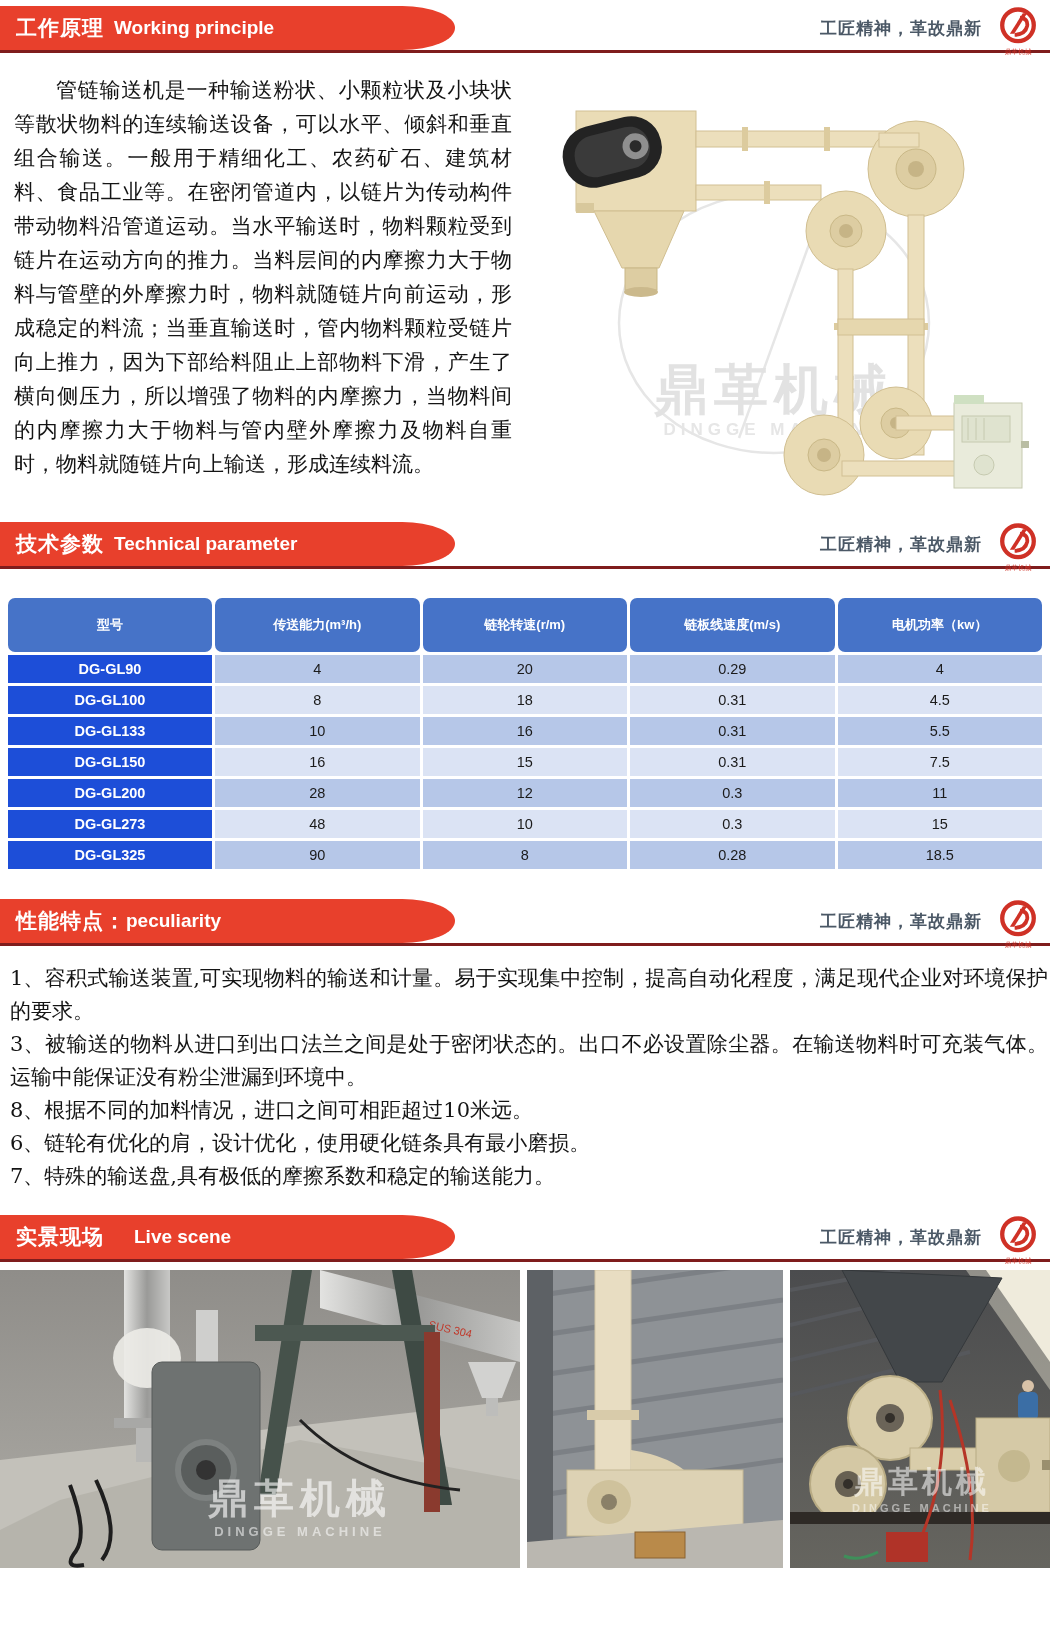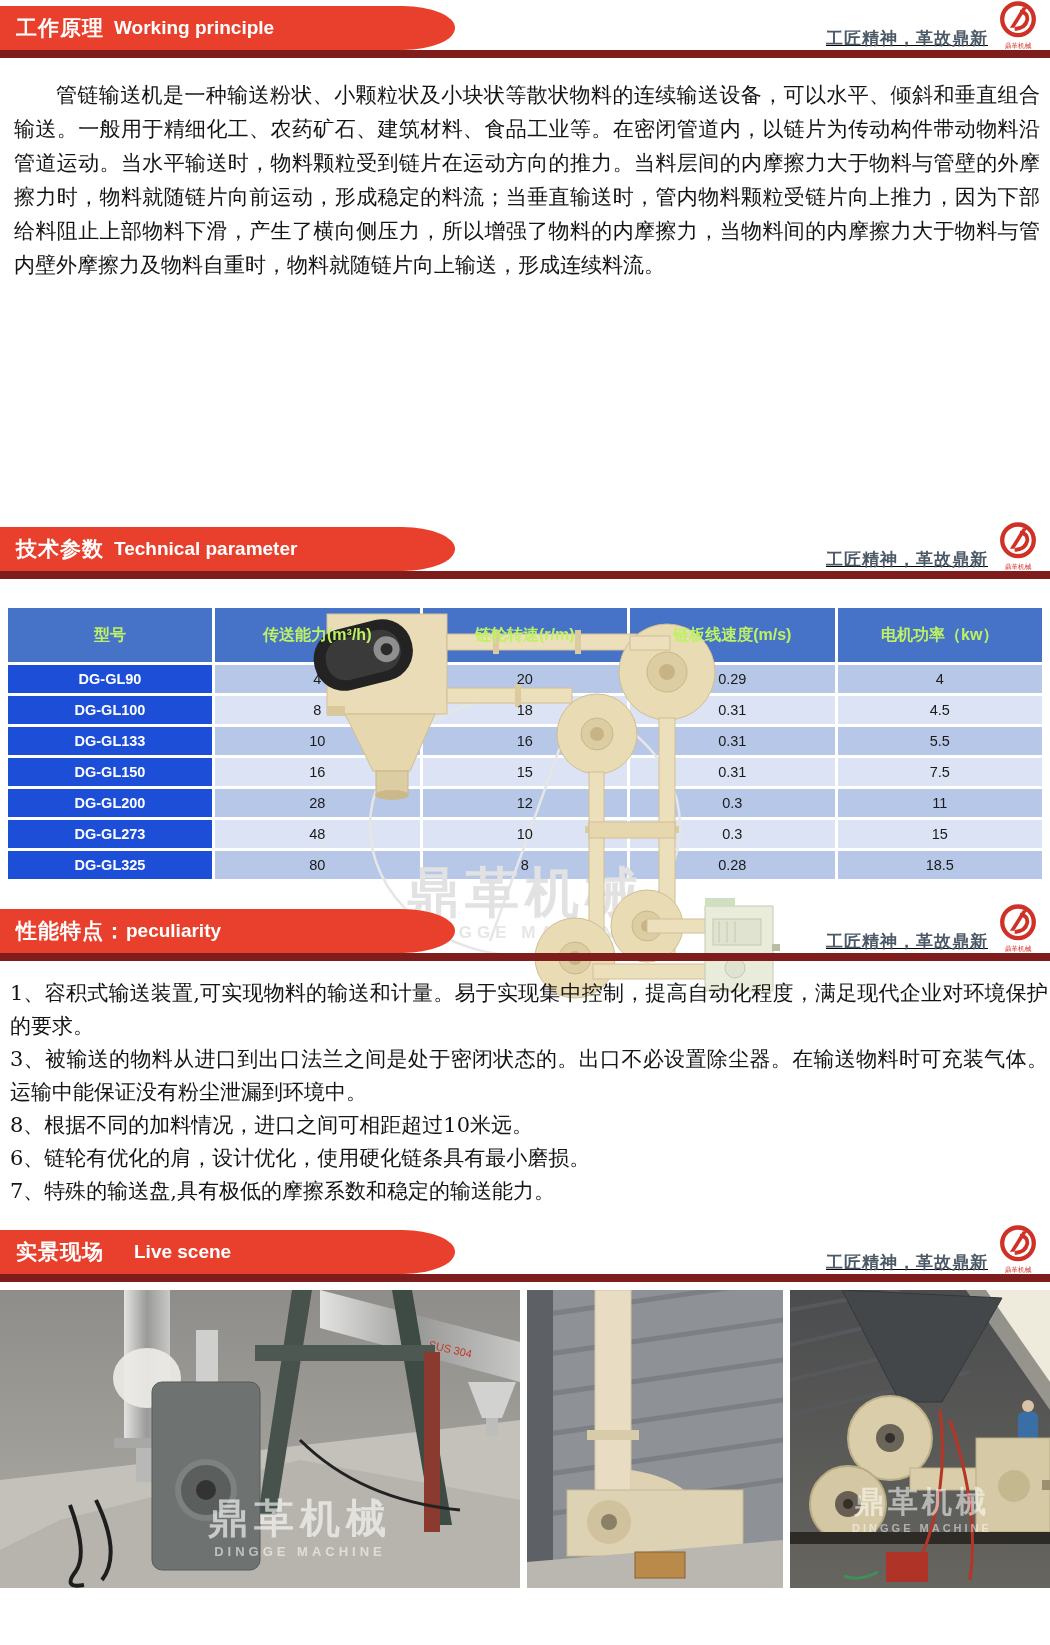--- a/index.html
+++ b/index.html
@@ -1,46 +1,46 @@
 <!DOCTYPE html>
 <html><head>
 <meta charset="utf-8">
 <style>
   html,body{margin:0;padding:0;background:#fff;}
   body{width:1050px;height:1645px;position:relative;overflow:hidden;
        font-family:"Liberation Sans","DejaVu Sans",sans-serif;-webkit-font-smoothing:antialiased;}
 
   
-  .banner{position:relative;height:44px;border-bottom:8px solid #7f1d1d;}
+  .banner{position:relative;height:44px;border-bottom:3px solid #7f1d1d;}
   .banner .pill{position:absolute;left:0;top:0;height:44px;width:455px;background:#e8402c;
                 border-radius:0 55px 55px 0 / 0 23px 23px 0;display:flex;align-items:center;
                 padding-left:16px;box-sizing:border-box;}
   .banner .zh{color:#fff;font-size:21px;font-weight:bold;letter-spacing:1px;}
   .banner .en{color:#fff;font-size:19px;font-weight:bold;margin-left:10px;letter-spacing:0;}
   .banner.b4 .en{margin-left:30px;}
-  .banner .right{position:absolute;right:10px;top:0;height:44px;display:flex;align-items:flex-end;gap:8px;text-decoration:underline;}
+  .banner .right{position:absolute;right:10px;top:0;height:44px;display:flex;align-items:center;gap:14px;}
   .banner .slogan{color:#4b5866;font-size:17px;font-weight:600;letter-spacing:1px;}
   .logo{width:44px;height:50px;margin-top:6px;}
 
   .m-b1{margin-top:6px;}
   .m-b2{margin-top:14px;}
   .m-b3{margin-top:27px;}
   .m-b4{margin-top:22px;}
 
   
-  .principle-row{margin-top:20px;display:flex;padding:0 10px 0 14px;height:435px;box-sizing:border-box;flex-direction:column;}
+  .principle-row{margin-top:20px;display:flex;padding:0 10px 0 14px;height:435px;box-sizing:border-box;}
   .principle-text{flex:0 0 498px;font-family:"DejaVu Serif","Liberation Serif",serif;
                   font-size:21px;line-height:34px;color:#141414;text-align:justify;
                   text-indent:2em;margin:0;}
   .principle-img{flex:1;display:flex;justify-content:center;align-items:flex-start;}
 
   
   .ttable{margin:26px 5px 0;border-collapse:separate;border-spacing:3px;width:1040px;table-layout:fixed;}
   .ttable td{text-align:center;vertical-align:middle;}
-  .ttable .hrow td{background:#4673c8;color:#bef264;font-size:16px;font-weight:bold;height:52px;}
+  .ttable .hrow td{background:#4673c8;color:#ffffff;font-size:13px;font-weight:bold;height:52px;border-radius:7px;}
   .ttable .drow td{height:26px;font-size:14.5px;color:#1b1b1b;}
   .ttable .drow td.model{background:#1d4ed8;color:#fff;font-weight:bold;font-size:14.5px;}
   .ttable .odd td.val{background:#b6c7e8;}
   .ttable .even td.val{background:#dbe3f4;}
 
   
   .features{margin-top:16px;padding:0 2px 0 10px;}
   .feat{margin:0;font-family:"DejaVu Serif","Liberation Serif",serif;font-size:21px;
         line-height:33px;color:#141414;text-align:justify;}
 
@@ -208,21 +208,21 @@
   </tr>
   <tr class="drow even">
     <td class="model">DG-GL273</td>
     <td class="val">48</td>
     <td class="val">10</td>
     <td class="val">0.3</td>
     <td class="val">15</td>
   </tr>
   <tr class="drow odd">
     <td class="model">DG-GL325</td>
-    <td class="val">80</td>
+    <td class="val">90</td>
     <td class="val">8</td>
     <td class="val">0.28</td>
     <td class="val">18.5</td>
   </tr>
 </tbody>
   </table>
 
 <div class="banner m-b3">
   <div class="pill">
     <span class="zh">性能特点：</span>

